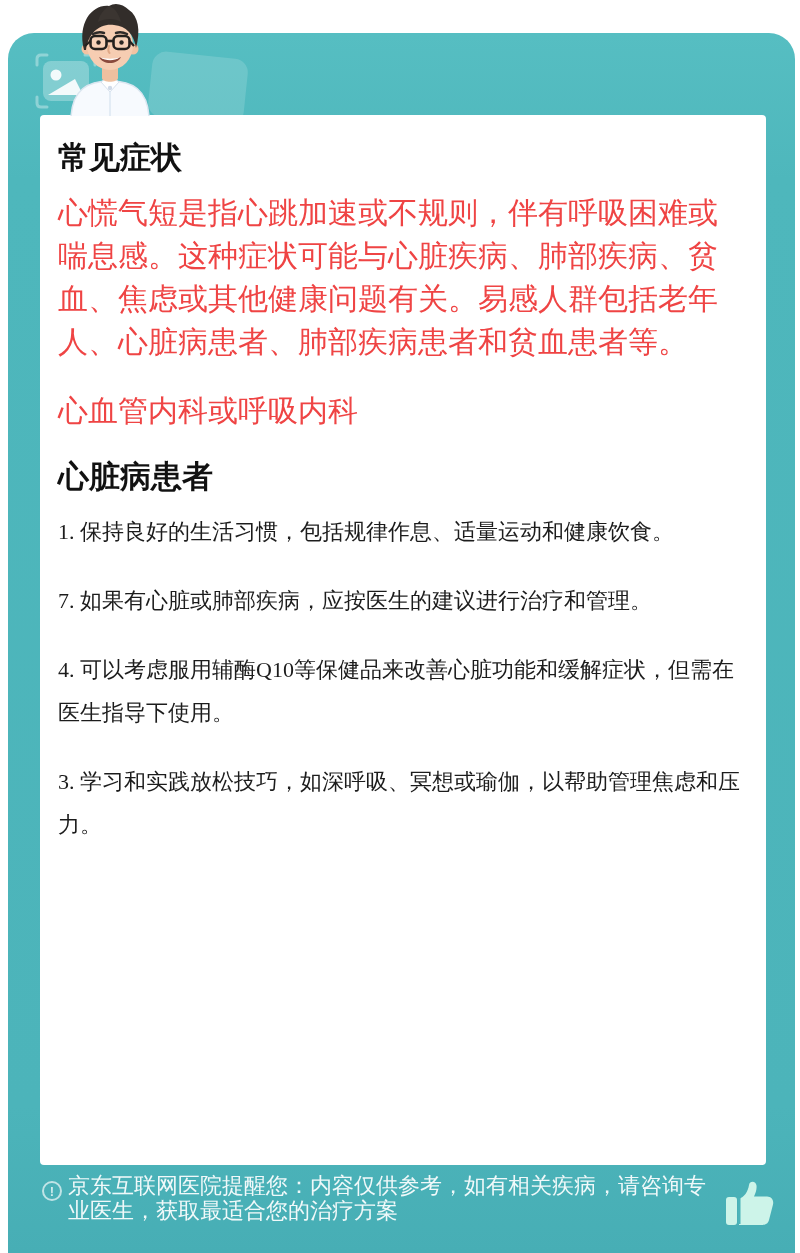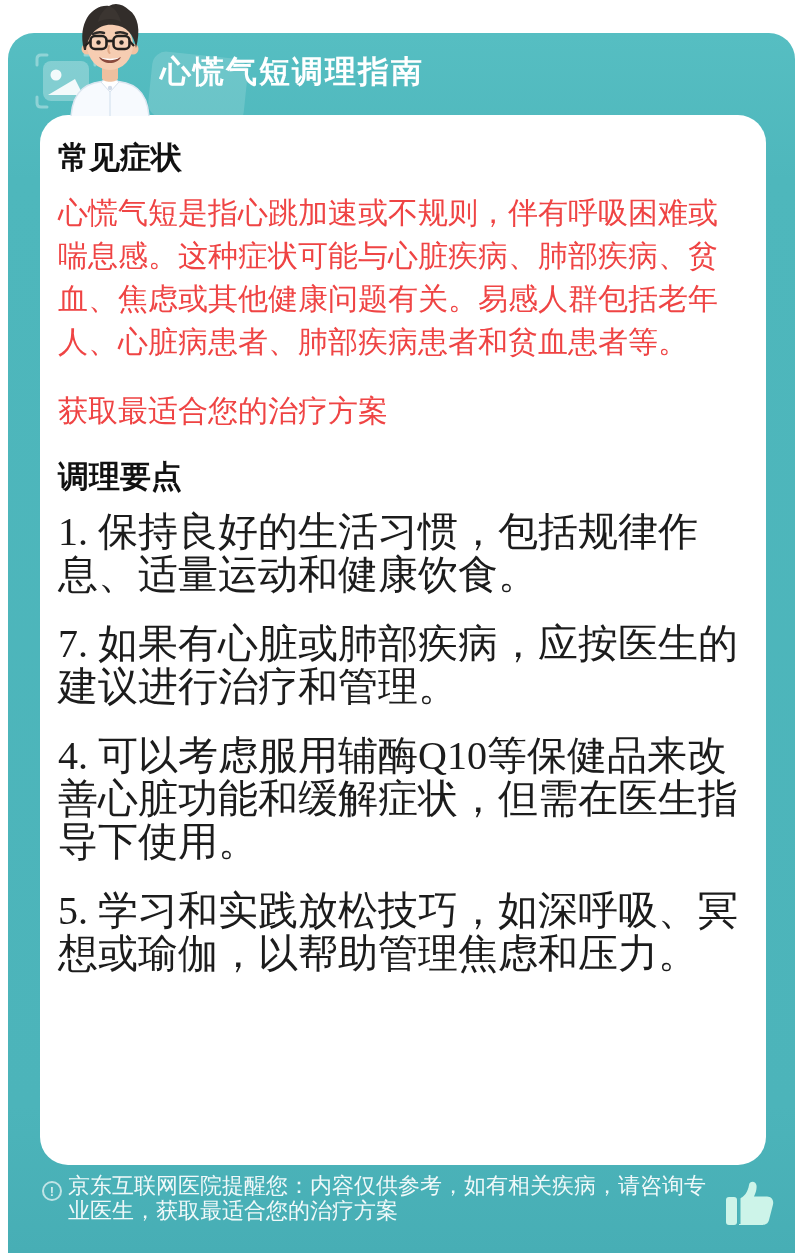--- a/index.html
+++ b/index.html
@@ -30,38 +30,38 @@
     letter-spacing:2px;
   }
   
   .avatar{
     position:absolute;left:63px;top:2px;width:94px;height:114px;
     z-index:5;
   }
   
   .content-card{
     position:absolute;left:32px;top:82px;width:726px;height:1050px;
-    background:#ffffff;border-radius:28px;
+    background:#ffffff;border-radius:4px;
     padding:24px 20px 0 18px;box-sizing:border-box;
     overflow:hidden;
   }
   .section-heading{
     font-size:31px;font-weight:700;color:#111111;
     margin:28px 0 16px 0;line-height:34px;
     font-family:"Liberation Sans",sans-serif;
   }
   .section-heading.first{margin-top:2px;}
   .body-text{
     font-size:30px;line-height:43px;color:#ef4444;
     margin:0 0 26px 0;
     font-family:"Liberation Serif","Liberation Sans",serif;
   }
   .tips-list{margin:0;padding:0;list-style:none;}
   .tips-list li{
-    font-size:40px;line-height:43px;color:#1c1c1c;
+    font-size:22px;line-height:43px;color:#1c1c1c;
     margin:0 0 26px 0;
     font-family:"Liberation Serif","Liberation Sans",serif;
   }
   
   .footer{
     position:absolute;left:26px;bottom:24px;width:750px;
     display:flex;align-items:flex-start;
   }
   .info-icon{
     flex:0 0 auto;width:20px;height:20px;margin:8px 6px 0 8px;
@@ -95,34 +95,33 @@
       <rect x="8" y="8" width="46" height="40" rx="8" fill="rgba(255,255,255,0.28)"></rect>
 
       <circle cx="21" cy="22" r="5.5" fill="rgba(255,255,255,0.9)"></circle>
 
       <path d="M13 42 L40 26 L48 42 Z" fill="rgba(255,255,255,0.9)"></path>
     </svg>
   </div>
 
   <div class="deco-rect"></div>
 
-  <div class="card-title">心慌气短调理指南</div>
 
   <div class="content-card">
     <div class="section-heading first">常见症状</div>
     <p class="body-text">心慌气短是指心跳加速或不规则，伴有呼吸困难或喘息感。这种症状可能与心脏疾病、肺部疾病、贫血、焦虑或其他健康问题有关。易感人群包括老年人、心脏病患者、肺部疾病患者和贫血患者等。</p>
 
-    <p class="body-text">获取最适合您的治疗方案</p>
+    <p class="body-text">心血管内科或呼吸内科</p>
 
-    <div class="section-heading">调理要点</div>
+    <div class="section-heading">心脏病患者</div>
     <ul class="tips-list">
       <li>1. 保持良好的生活习惯，包括规律作息、适量运动和健康饮食。</li>
       <li>7. 如果有心脏或肺部疾病，应按医生的建议进行治疗和管理。</li>
       <li>4. 可以考虑服用辅酶Q10等保健品来改善心脏功能和缓解症状，但需在医生指导下使用。</li>
-      <li>5. 学习和实践放松技巧，如深呼吸、冥想或瑜伽，以帮助管理焦虑和压力。</li>
+      <li>3. 学习和实践放松技巧，如深呼吸、冥想或瑜伽，以帮助管理焦虑和压力。</li>
     </ul>
   </div>
 
   <div class="footer">
     <div class="info-icon">!</div>
     <div class="disclaimer">京东互联网医院提醒您：内容仅供参考，如有相关疾病，请咨询专业医生，获取最适合您的治疗方案</div>
     <button class="thumb-btn">
       <svg width="56" height="54" viewBox="0 0 56 54">
         <g fill="#CDF4E9">
           <rect x="4" y="22" width="11" height="28" rx="3"></rect>

